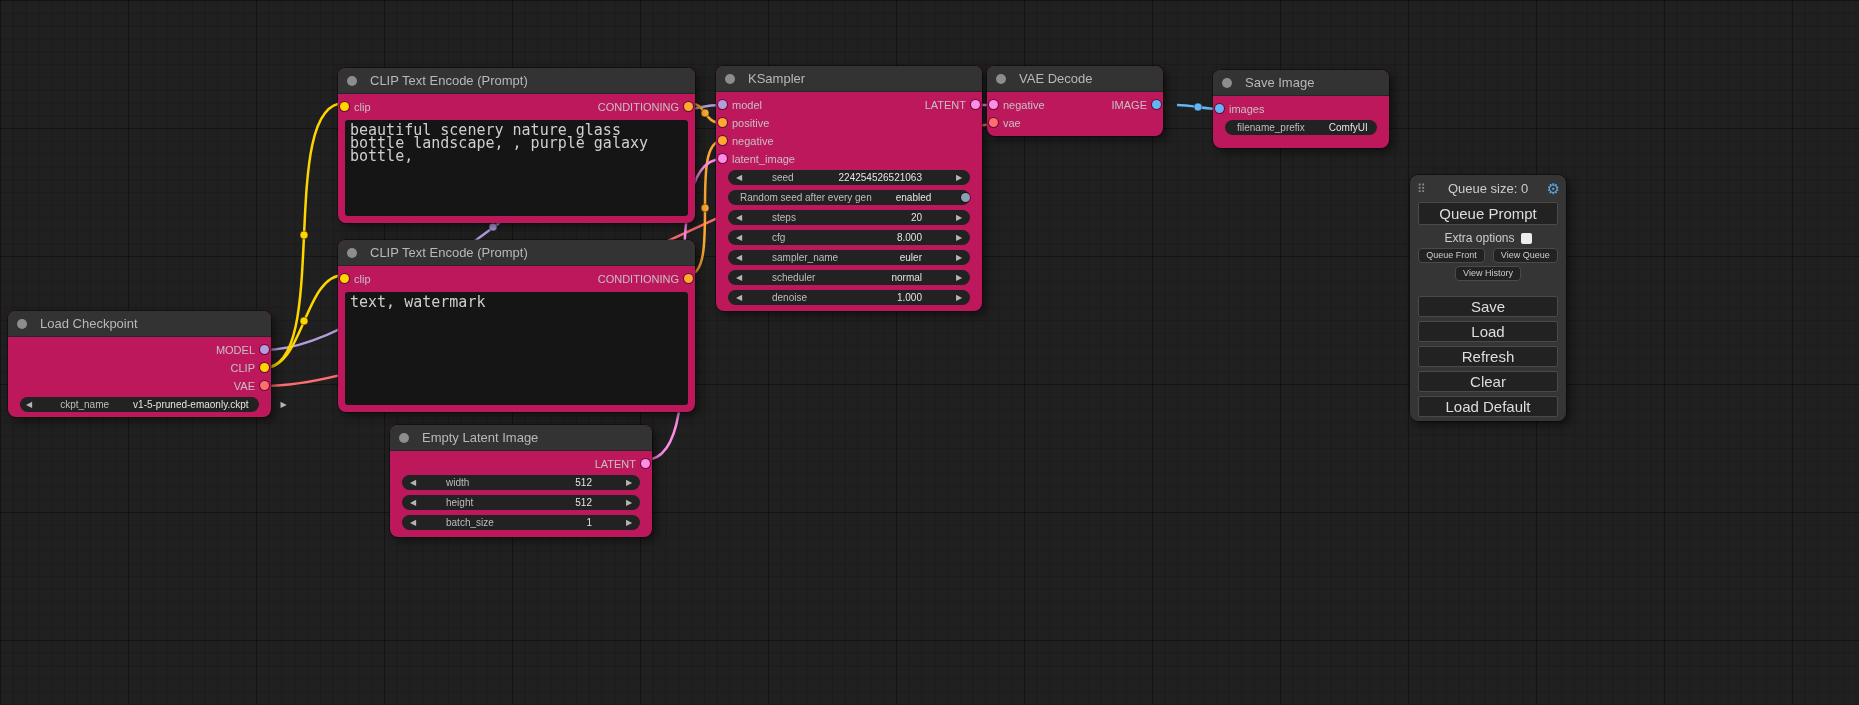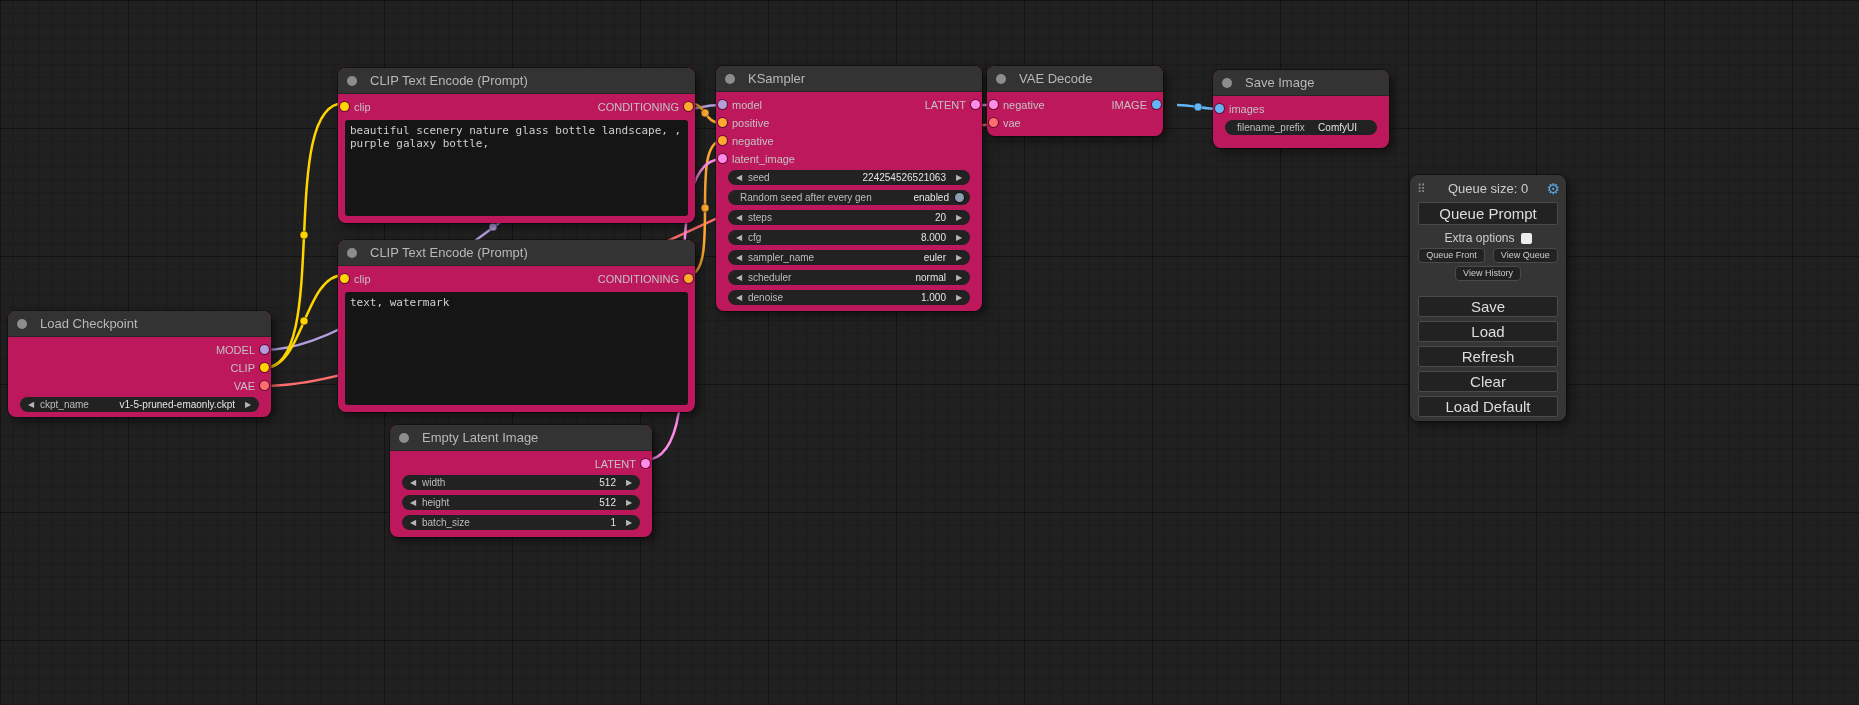--- a/index.html
+++ b/index.html
@@ -40,33 +40,33 @@
   .slot.abs-out { position:absolute; top:4px; right:0; left:auto; width:50%; }
   .dot {
     position:absolute; width:9px; height:9px; border-radius:50%; top:4px;
     box-shadow:0 0 0 1px rgba(0,0,0,.45);
   }
   .dot.l { left:2px; }
   .dot.r { right:2px; }
   .widget {
     position:relative; height:15px; line-height:15px; background:#222222;
     border-radius:8px; margin:0 12px 5px 12px; font-size:10px; color:#bdbdbd;
-    display:flex; align-items:center; padding:0 6px; white-space:nowrap;
+    display:flex; align-items:center; padding:0 6px; white-space:nowrap;gap:24px;
   }
   .widget .arrow { font-size:8px; color:#b5b5b5; width:10px; text-align:center; }
   .widget .wlabel { margin-left:4px; }
   .widget .wvalue { margin-left:auto; margin-right:8px; color:#e4e4e4; }
   .widget .wvalue.nr { margin-right:14px; }
   .widget .toggle-dot {
     width:9px; height:9px; border-radius:50%; margin-left:2px; flex:0 0 auto;
     box-shadow:0 0 0 1px rgba(0,0,0,.4);
   }
   .prompt-text {
     margin:4px 7px 0 7px; background:#151515; border-radius:3px;
-    font-family:"DejaVu Sans Mono", monospace; font-size:11px; line-height:13px;
+    font-family:"DejaVu Sans Mono", monospace; font-size:15px; line-height:13px;
     color:#cfcfcf; padding:4px 5px; overflow:hidden;
   }
   
   .queue-panel {
     position:absolute; z-index:3; left:1410px; top:175px; width:156px; height:246px;
     background:#353535; border-radius:8px;
     box-shadow:4px 4px 10px rgba(0,0,0,.5), 0 0 0 1px rgba(0,0,0,.35);
   }
   .qp-header { position:relative; height:22px; line-height:22px; text-align:center;
     color:#cccccc; font-size:13px; margin-top:3px; }

